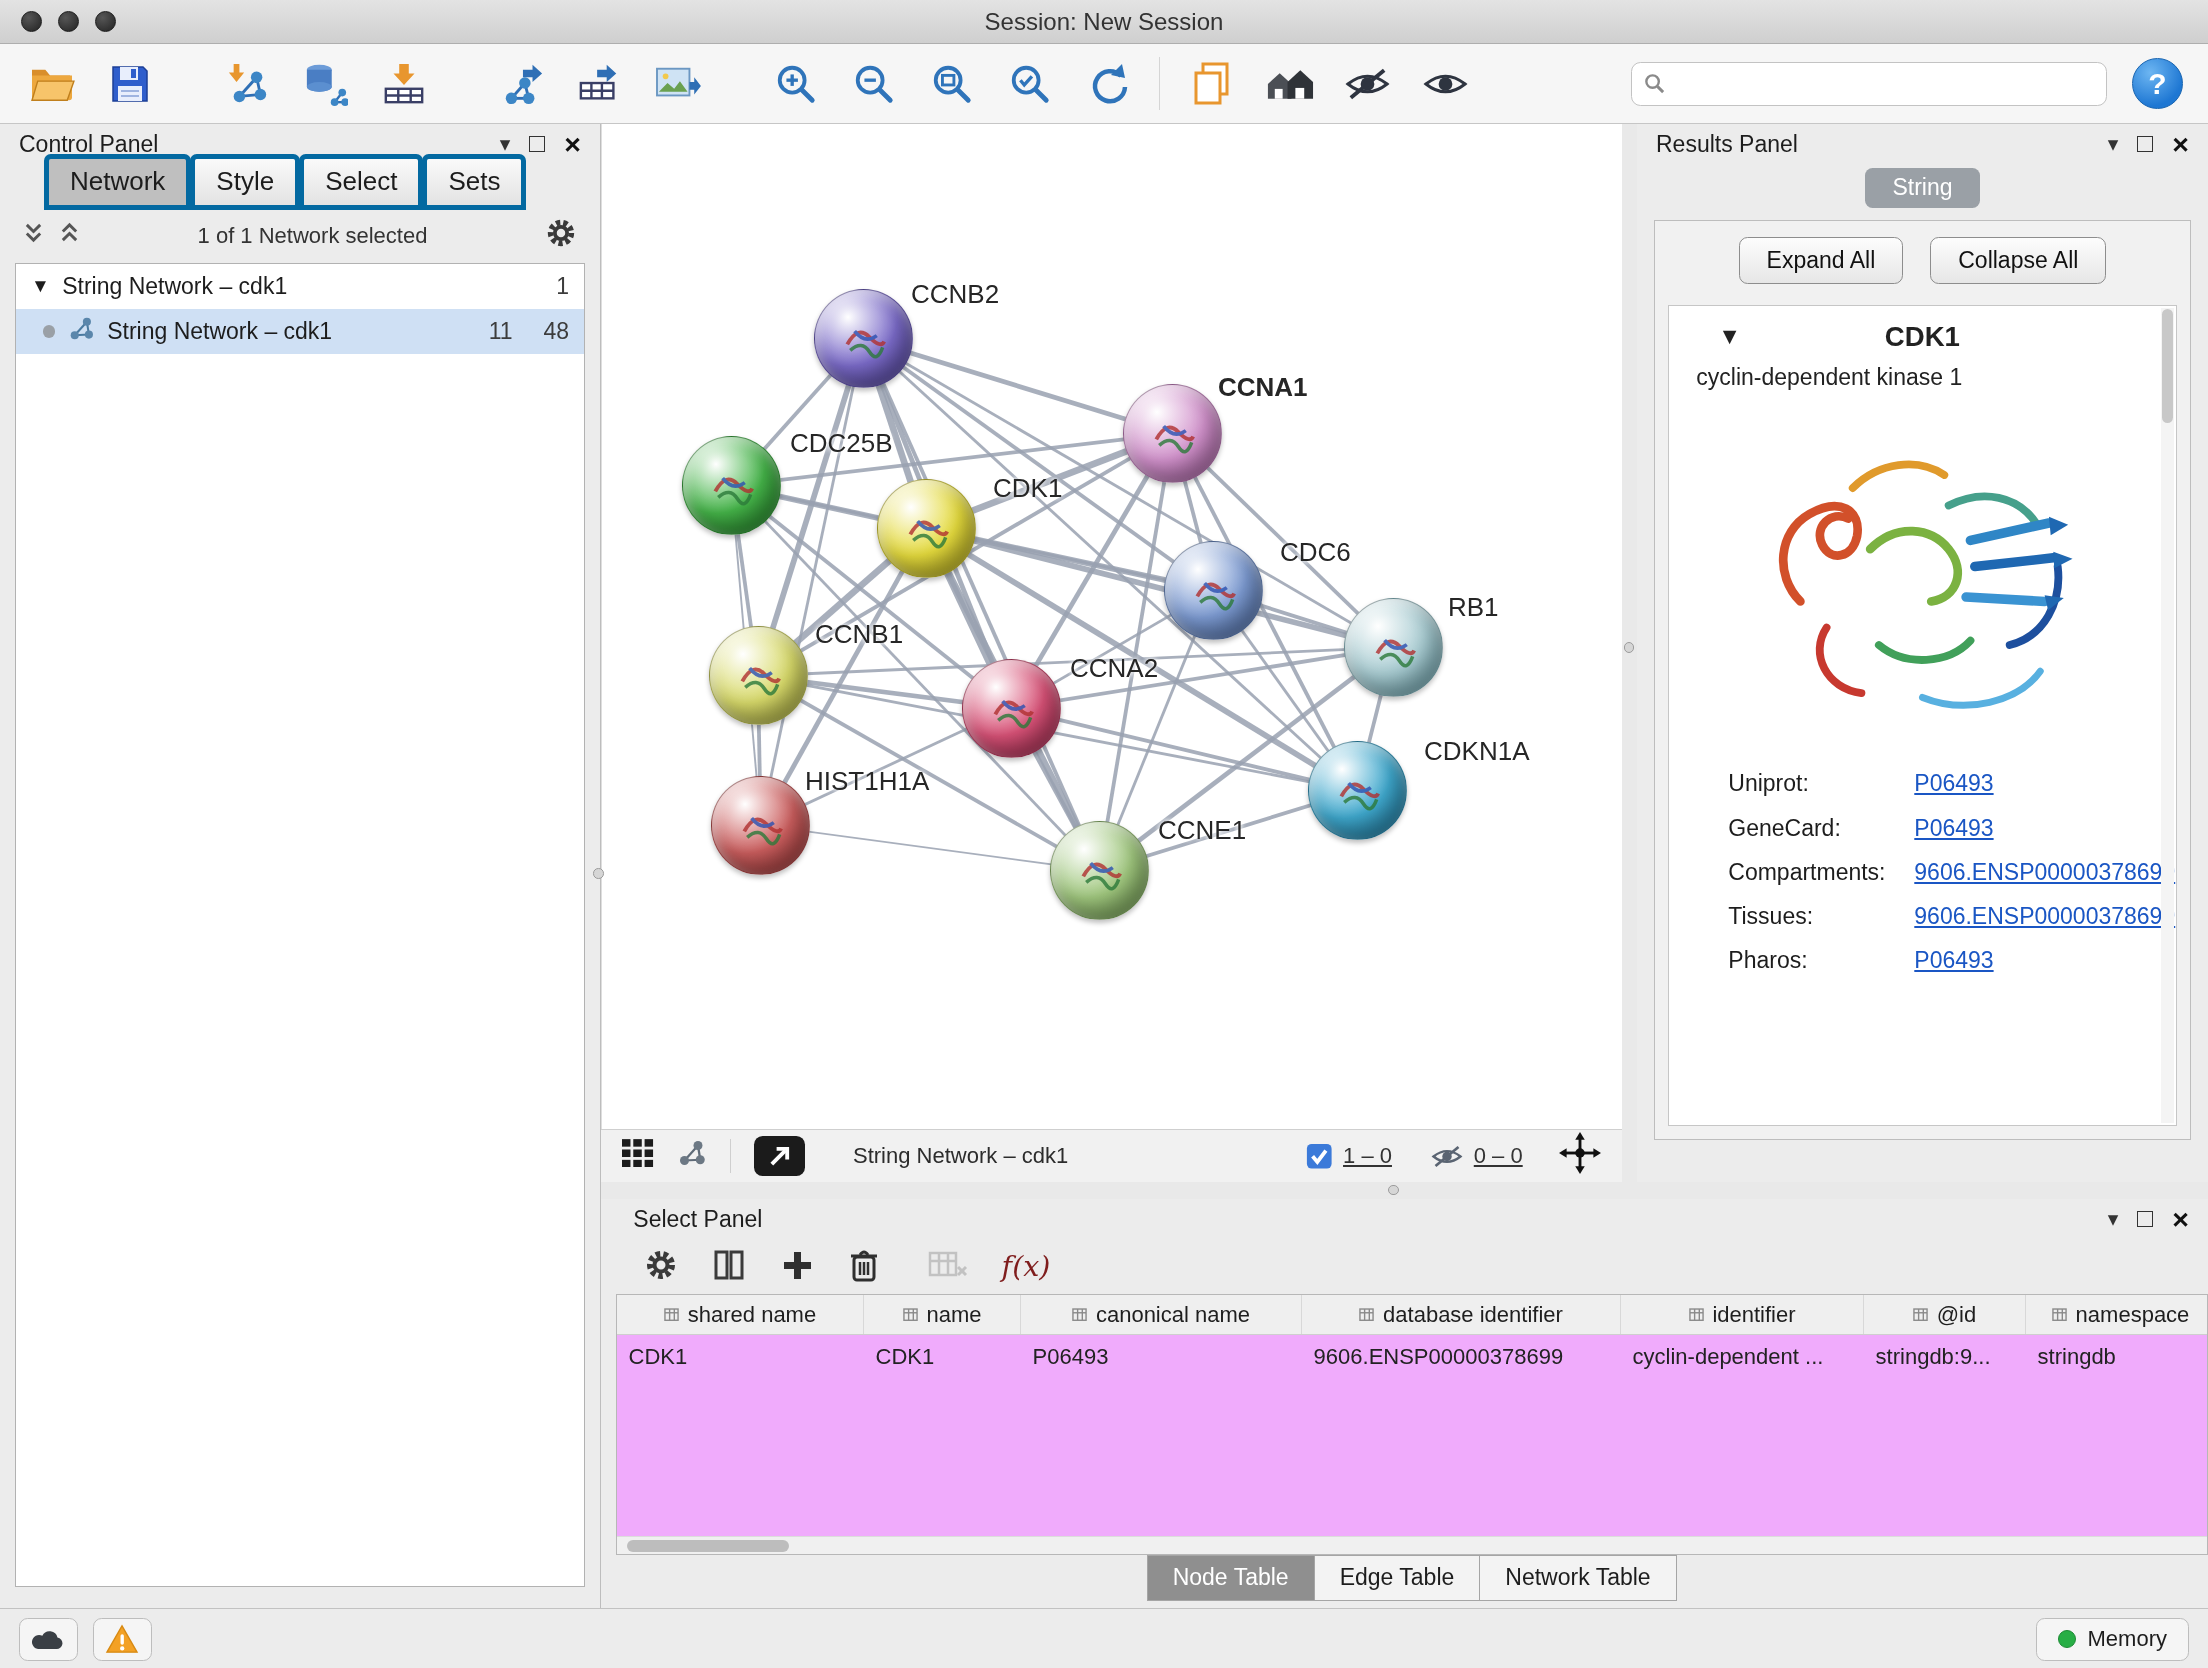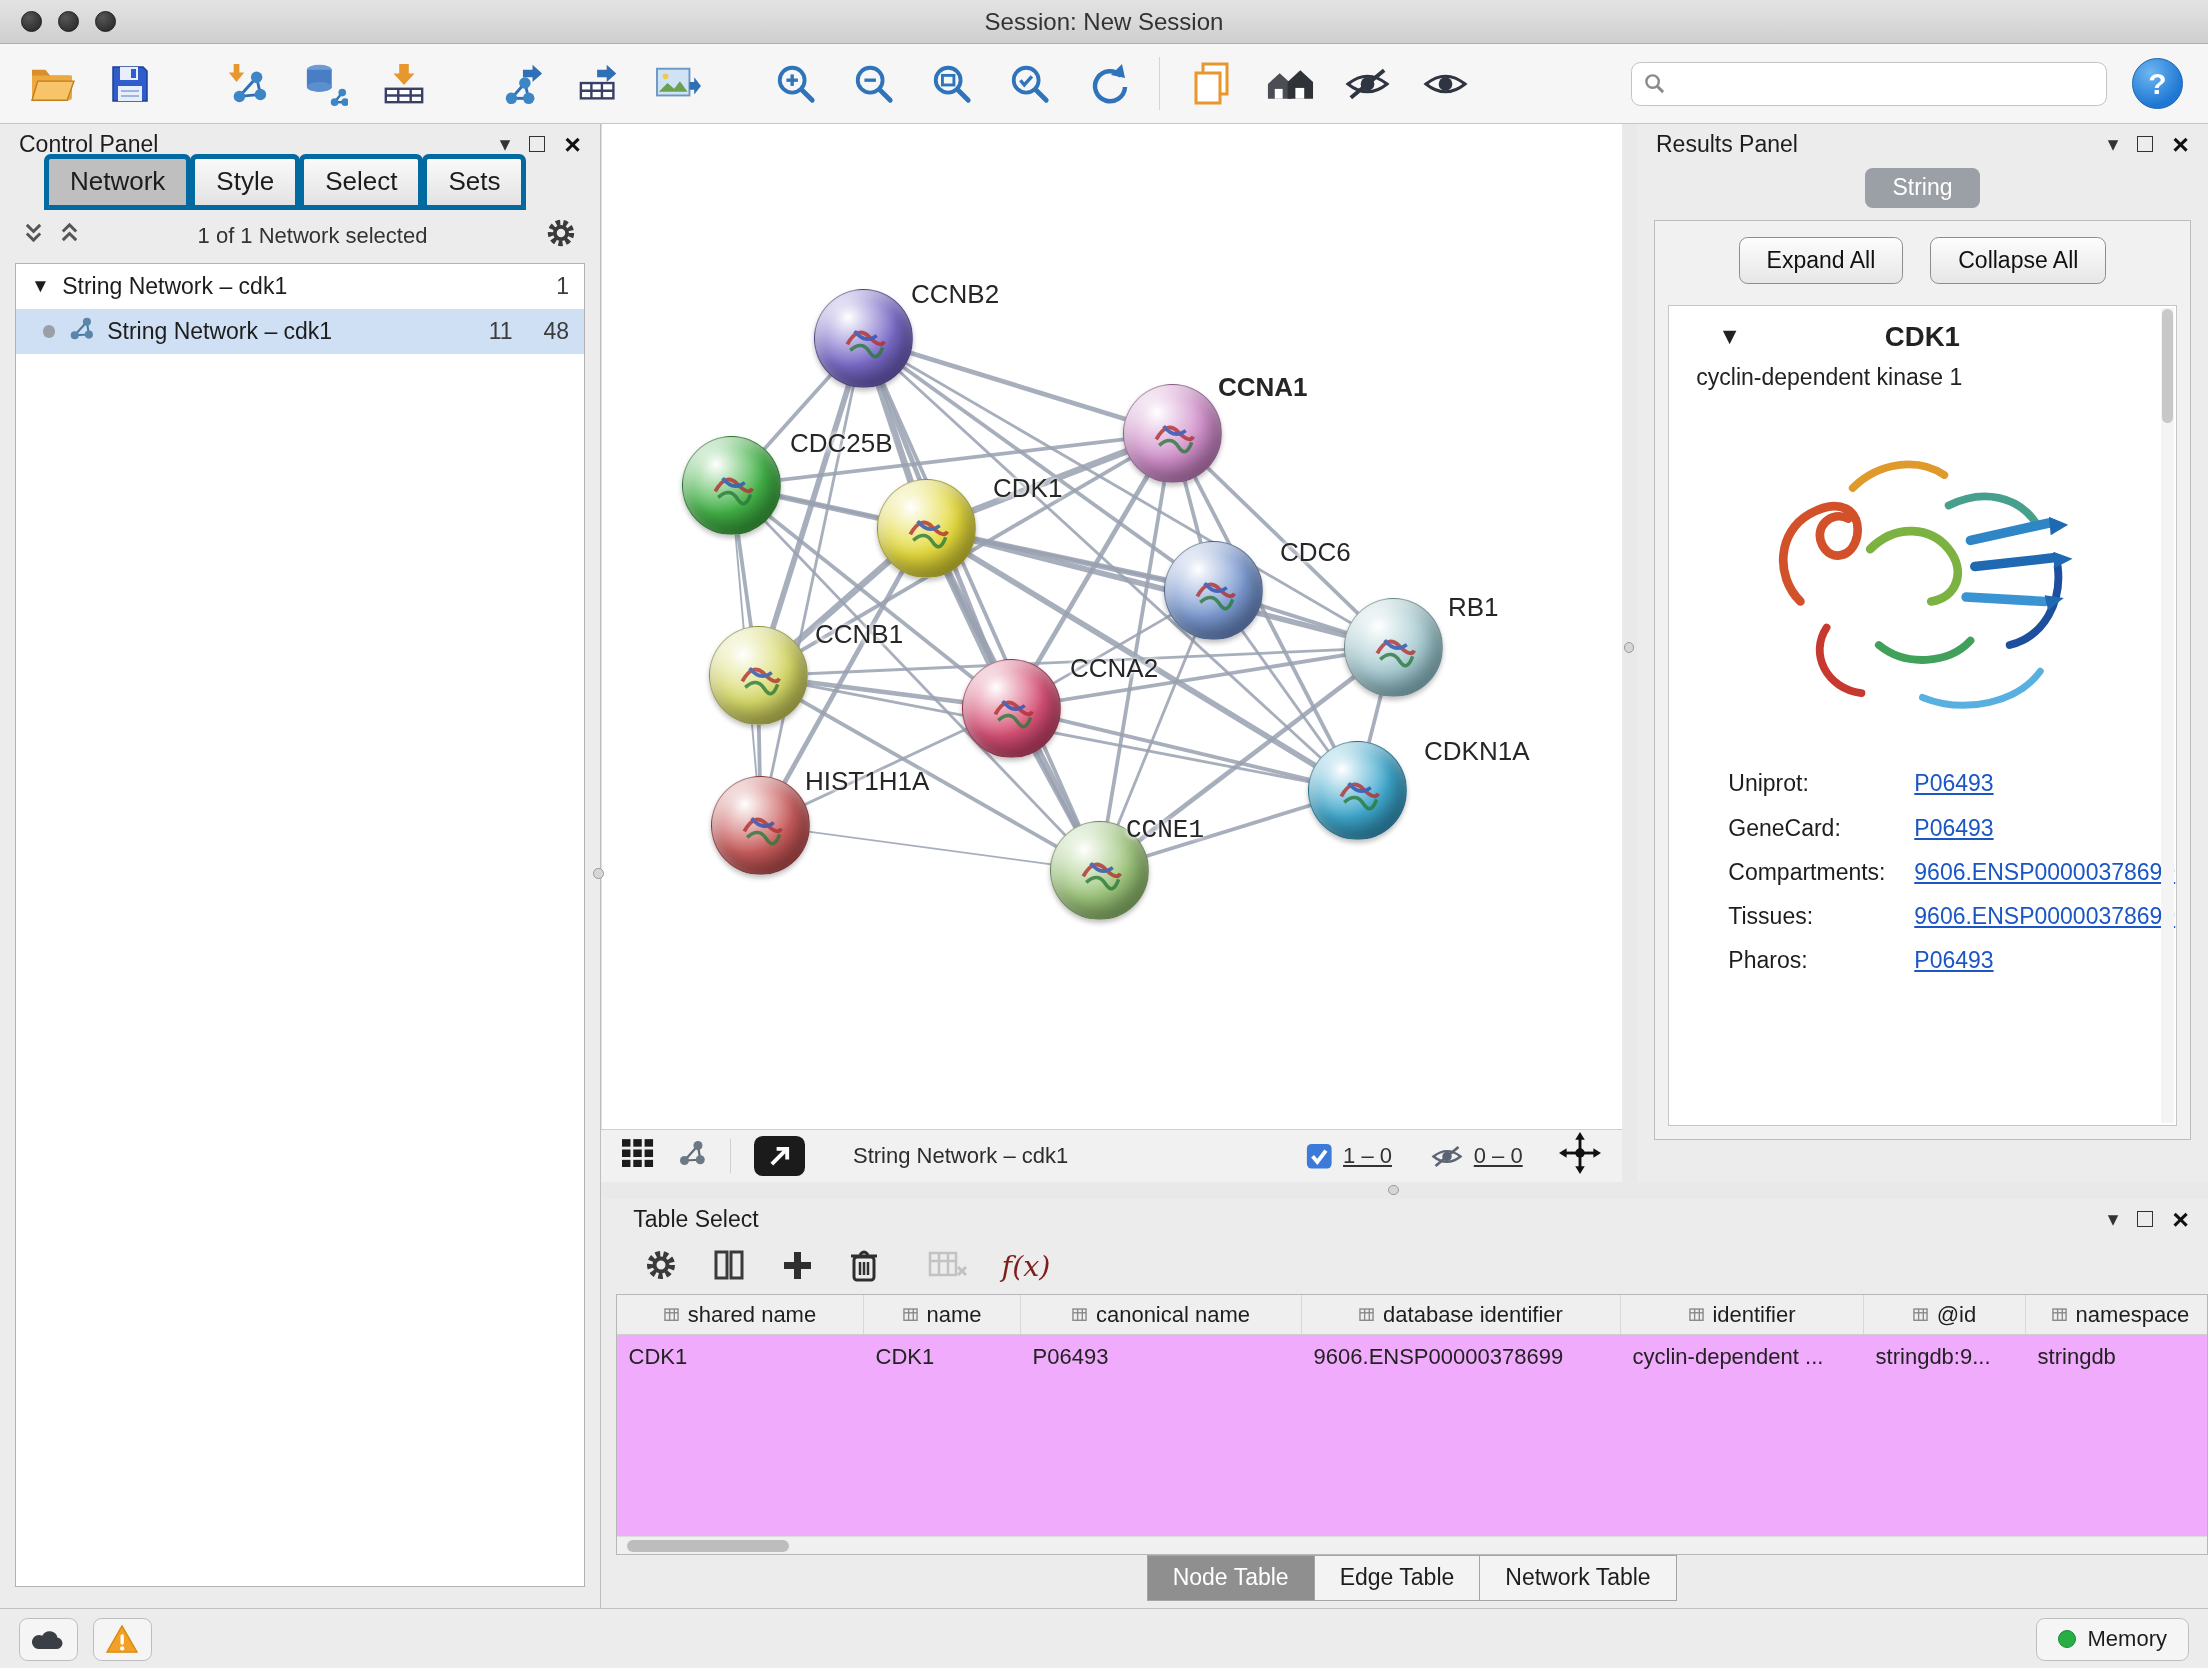--- a/index.html
+++ b/index.html
@@ -525,21 +525,21 @@
               </svg>
             </div>
             <div class="node-label" style="left: 203px; top: 642px;">HIST1H1A</div>
             <div class="node" style="left: 448px; top: 697px; background: radial-gradient(circle at 34% 28%, rgb(255, 255, 255) 0%, rgb(160, 199, 126) 52%, rgb(104, 146, 74) 100%);">
               <svg viewBox="0 0 40 40">
                 <path d="M9 24 q7 -13 15 -5 t10 3" stroke="#b03030" stroke-width="2.6" fill="none"></path>
                 <path d="M11 28 q8 -7 13 1 t9 -3" stroke="#2c7a3a" stroke-width="2.4" fill="none"></path>
                 <path d="M14 15 q7 9 15 3" stroke="#2a4fb0" stroke-width="2.4" fill="none"></path>
               </svg>
             </div>
-            <div class="node-label" style="left: 524px; top: 691px; font-family: Liberation Mono, monospace;">CCNE1</div>
+            <div class="node-label" style="left: 556px; top: 691px;">CCNE1</div>
           </div>
         <div class="net-statusbar">
           <span>
             <svg width="32" height="28.5" viewBox="0 0 34 30">
                 <g fill="#1c1c1c">
                   <rect x="0" y="0" width="9" height="8"></rect>
                   <rect x="12" y="0" width="9" height="8"></rect>
                   <rect x="24" y="0" width="9" height="8"></rect>
                   <rect x="0" y="11" width="9" height="8"></rect>
                   <rect x="12" y="11" width="9" height="8"></rect>
@@ -675,21 +675,21 @@
         </div>
       </div>
     </div>
 
     <div class="h-split">
       <span class="split-dot" style="left:49%; top:2.9px"></span>
     </div>
 
     <div class="table-panel">
       <div class="panel-header">
-        <span class="ph-title">Table Select</span>
+        <span class="ph-title">Select Panel</span>
         <span class="tri-icon">▾</span>
         <span class="sq-icon"></span>
         <span class="x-icon">×</span>
       </div>
       <div class="tp-toolbar">
         <span>
           <svg width="34" height="34" viewBox="0 0 34 34">
               <circle cx="17" cy="17" r="11" fill="none" stroke="#3a3a3a" stroke-width="6" stroke-dasharray="4.5 3.2"></circle>
               <circle cx="17" cy="17" r="6.5" fill="none" stroke="#3a3a3a" stroke-width="4"></circle>
             </svg>

